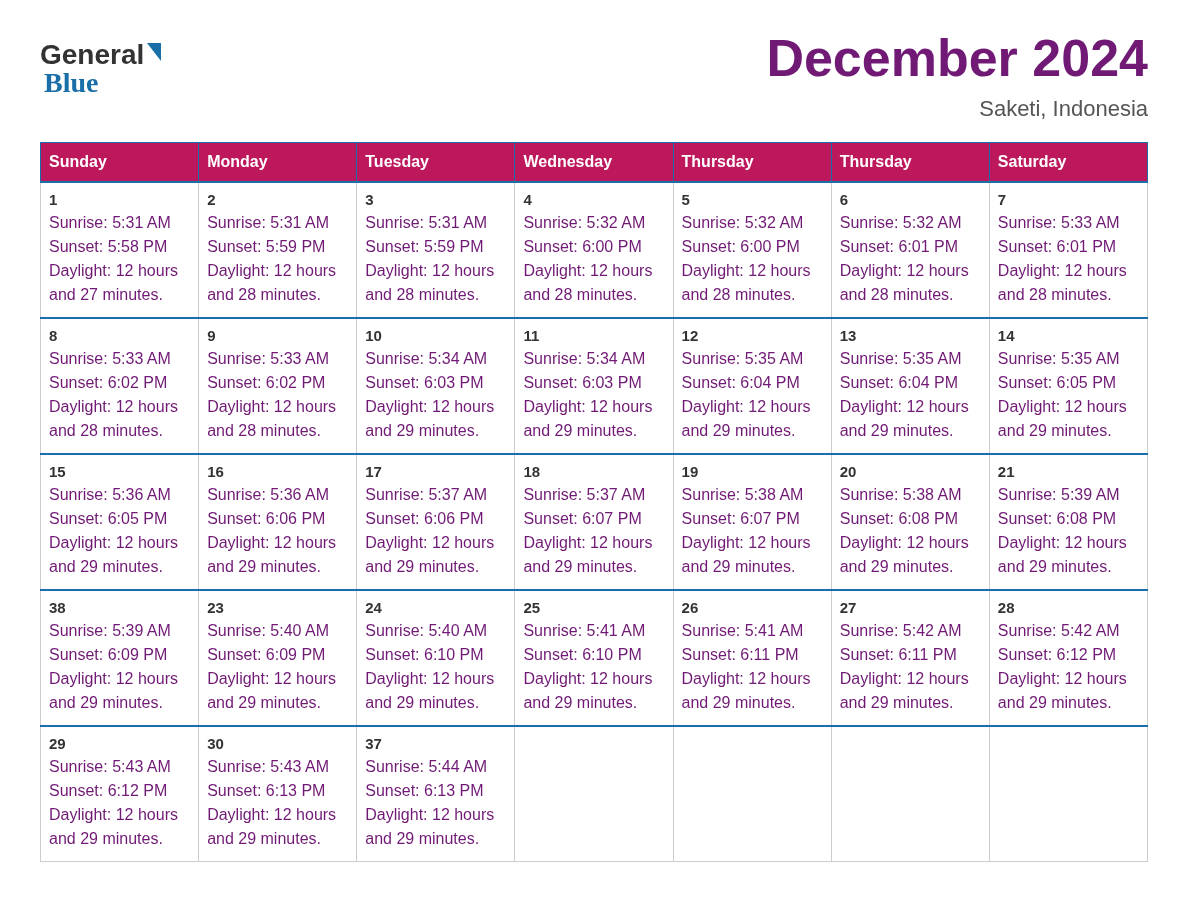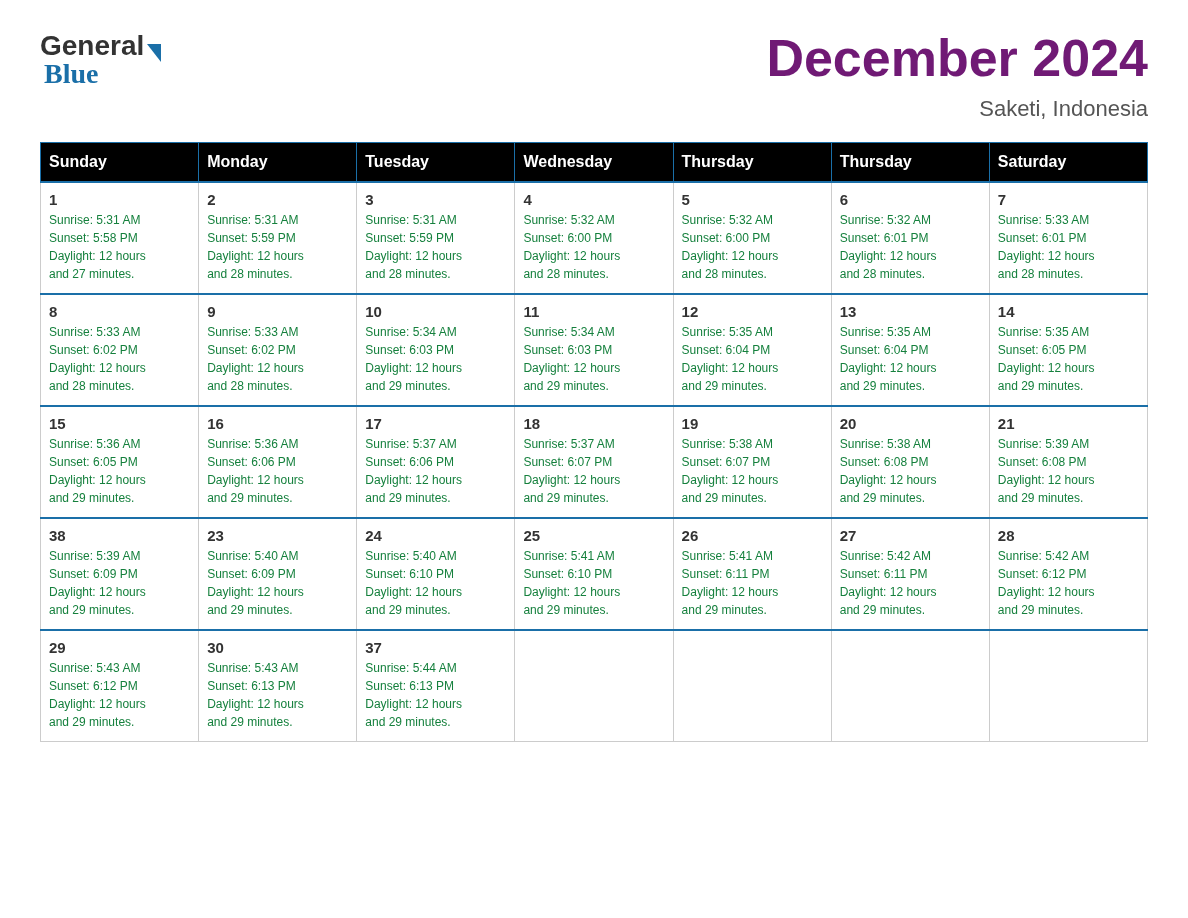--- a/index.html
+++ b/index.html
@@ -16,21 +16,22 @@
       align-items: flex-start;
       margin-bottom: 20px;
     }
     .logo {
       display: flex;
       flex-direction: column;
       align-items: flex-start;
     }
     .logo-top {
       display: flex;
-      align-items: flex-end;
+      align-items: flex-start;
+      margin-top: 9px;
     }
     .logo-general {
       font-size: 28px;
       font-weight: bold;
       color: #333;
     }
     .logo-arrow {
       width: 0;
       height: 0;
       border-left: 14px solid transparent;
@@ -60,21 +61,21 @@
       font-size: 22px;
       color: #555;
       margin-top: 9px;
     }
     table {
       width: 100%;
       border-collapse: collapse;
       table-layout: fixed;
     }
     thead th {
-      background-color: #000000;
+      background-color: #be185d;
       color: #fff;
       font-size: 16px;
       font-weight: bold;
       padding: 10px 8px;
       text-align: left;
       border: 1px solid #1a6fa8;
     }
     tbody td {
       vertical-align: top;
       padding: 8px 8px 10px 8px;
@@ -90,23 +91,23 @@
       border-left: 1px solid #ccc;
       border-right: 1px solid #ccc;
     }
     .day-num {
       font-size: 15px;
       font-weight: bold;
       display: block;
       margin-bottom: 3px;
     }
     .day-info {
-      font-size: 12px;
+      font-size: 16px;
       line-height: 1.5;
-      color: #15803d;
+      color: #701a75;
     }
     .empty-cell {
       background: #fff;
     }
   </style>
 </head>
 <body>
 
 <div class="header-row">
   <div class="logo">

